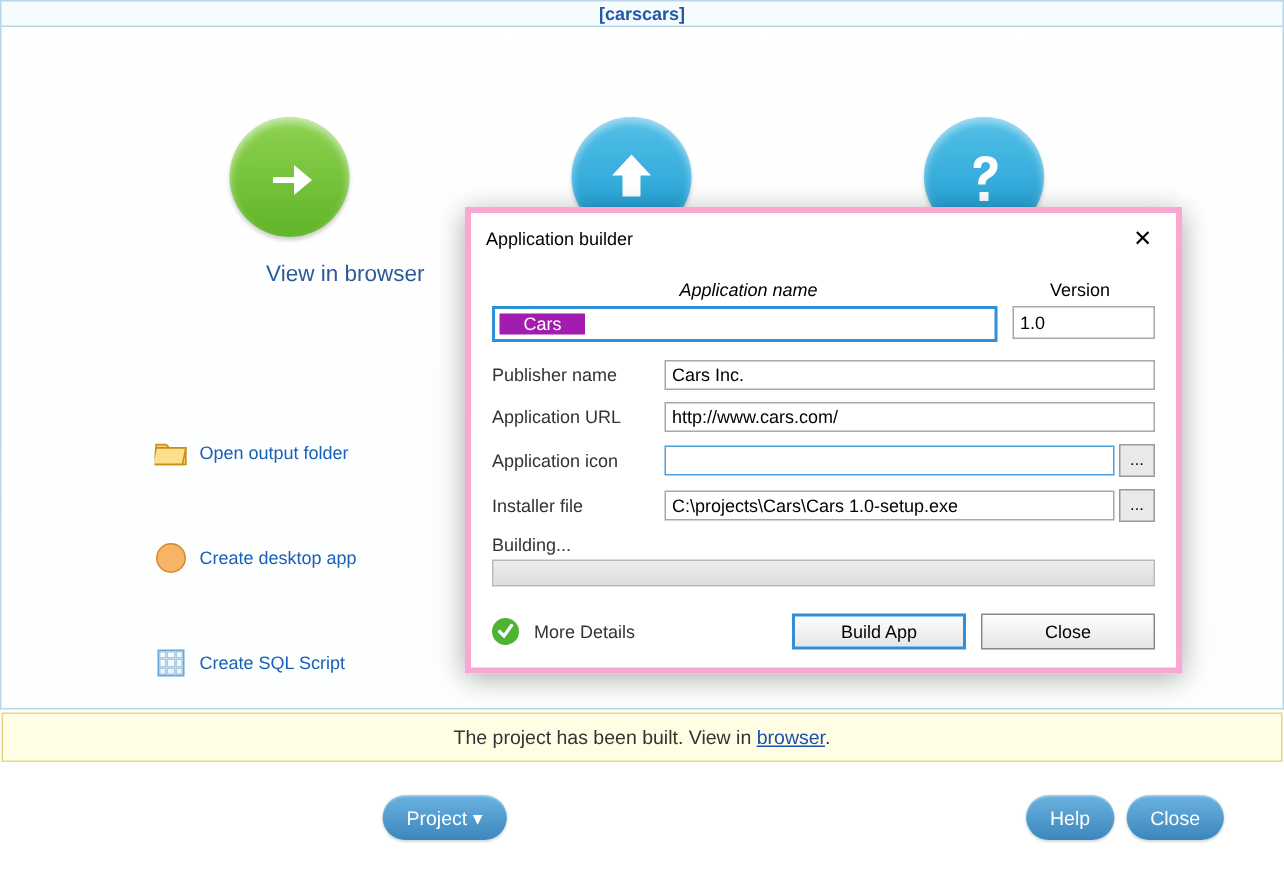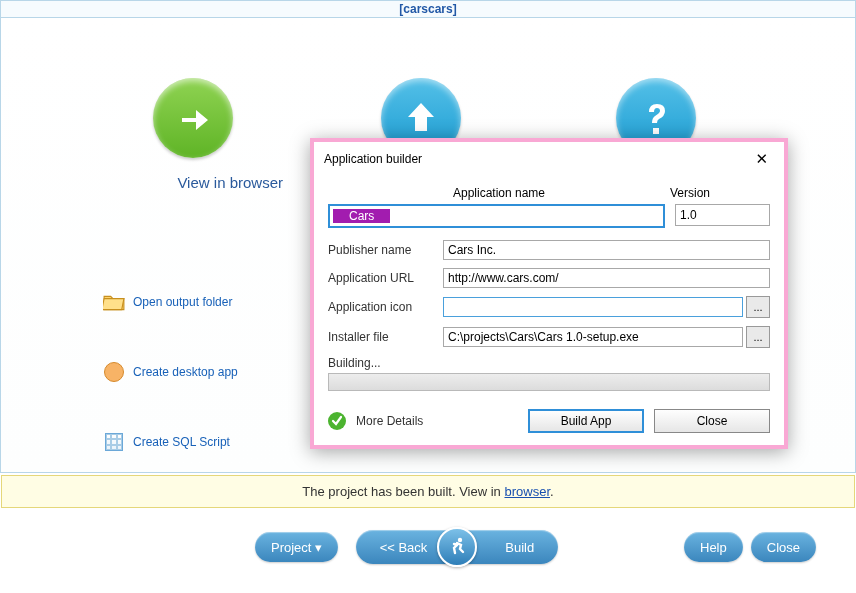--- a/index.html
+++ b/index.html
@@ -139,21 +139,21 @@
 .dlg-title {
   display: flex;
   align-items: center;
   justify-content: space-between;
   padding: 6px 10px;
   font-size: 12px;
 }
 .dlg-title .x { cursor:pointer; padding:2px 6px; font-size:15px; }
 .dlg-body { padding: 10px 14px 4px; }
 .dlg-hdr-row { display:flex; margin-bottom:4px;}
-.dlg-hdr-row .c1{ flex:1; text-align:center;} .dlg-hdr-row .c2{ width:100px; text-align:left;}
+.dlg-hdr-row .c1{ flex:1; text-align:center;font-style:italic;} .dlg-hdr-row .c2{ width:100px; text-align:center;}
 .app-name-row { display:flex; gap:10px; margin-bottom:12px;}
 .app-name-row input { height:22px; padding:2px 4px; font-size:12px; }
 .app-name-row .appname { flex:1; border:2px solid #2f8fd8; background:#fff; }
 .app-name-row .appname::selection{background:#1e62c8;color:#fff;}
 .app-name-row .ver { width:95px; border:1px solid #a8a8a8;}
 .form-row { display:flex; align-items:center; margin-bottom:8px; }
 .form-row label { width:115px; font-size:12px; color:#333; }
 .form-row input { flex:1; height:20px; border:1px solid #a8a8a8; padding:2px 4px; font-size:12px;}
 .form-row .browse { width:24px; height:22px; margin-left:3px; border:1px solid #999; background:#e9e9e9; cursor:pointer; font-size:11px;}
 .form-row input.blued { border:1px solid #4aa0dc; }
@@ -233,31 +233,20 @@
 </div>
 
 <div class="bottom-strip">
   <span>The project has been built. View in </span><a href="#">browser</a><span>.</span>
 </div>
 
 <div class="footer-btns">
   <div style="width:215px;"></div>
   <button class="pill small"><span>Project</span> <span>▾</span></button>
   <div style="width:18px;"></div>
-  <div class="backbuild-wrap">
-    <button>&lt;&lt; Back</button>
-    <div style="width:30px;"></div>
-    <button>Build</button>
-    <div class="runner-circle">
-      <svg width="22" height="22" viewBox="0 0 22 22">
-          <circle cx="14" cy="4" r="2.2" fill="#fff"></circle>
-          <path d="M11 7 l4 2 l-1 4 l3 3 m-6 -7 l-3 3 l1 5 m2 -8 l-3 -1" stroke="#fff" stroke-width="2.4" fill="none" stroke-linecap="round"></path>
-        </svg>
-    </div>
-  </div>
   <div class="spacer"></div>
   <button class="pill small">Help</button>
   <div style="width:8px;"></div>
   <button class="pill small">Close</button>
 </div>
 
 <div class="dialog">
   <div class="dlg-title">
     <span>Application builder</span>
     <span class="x">✕</span>

